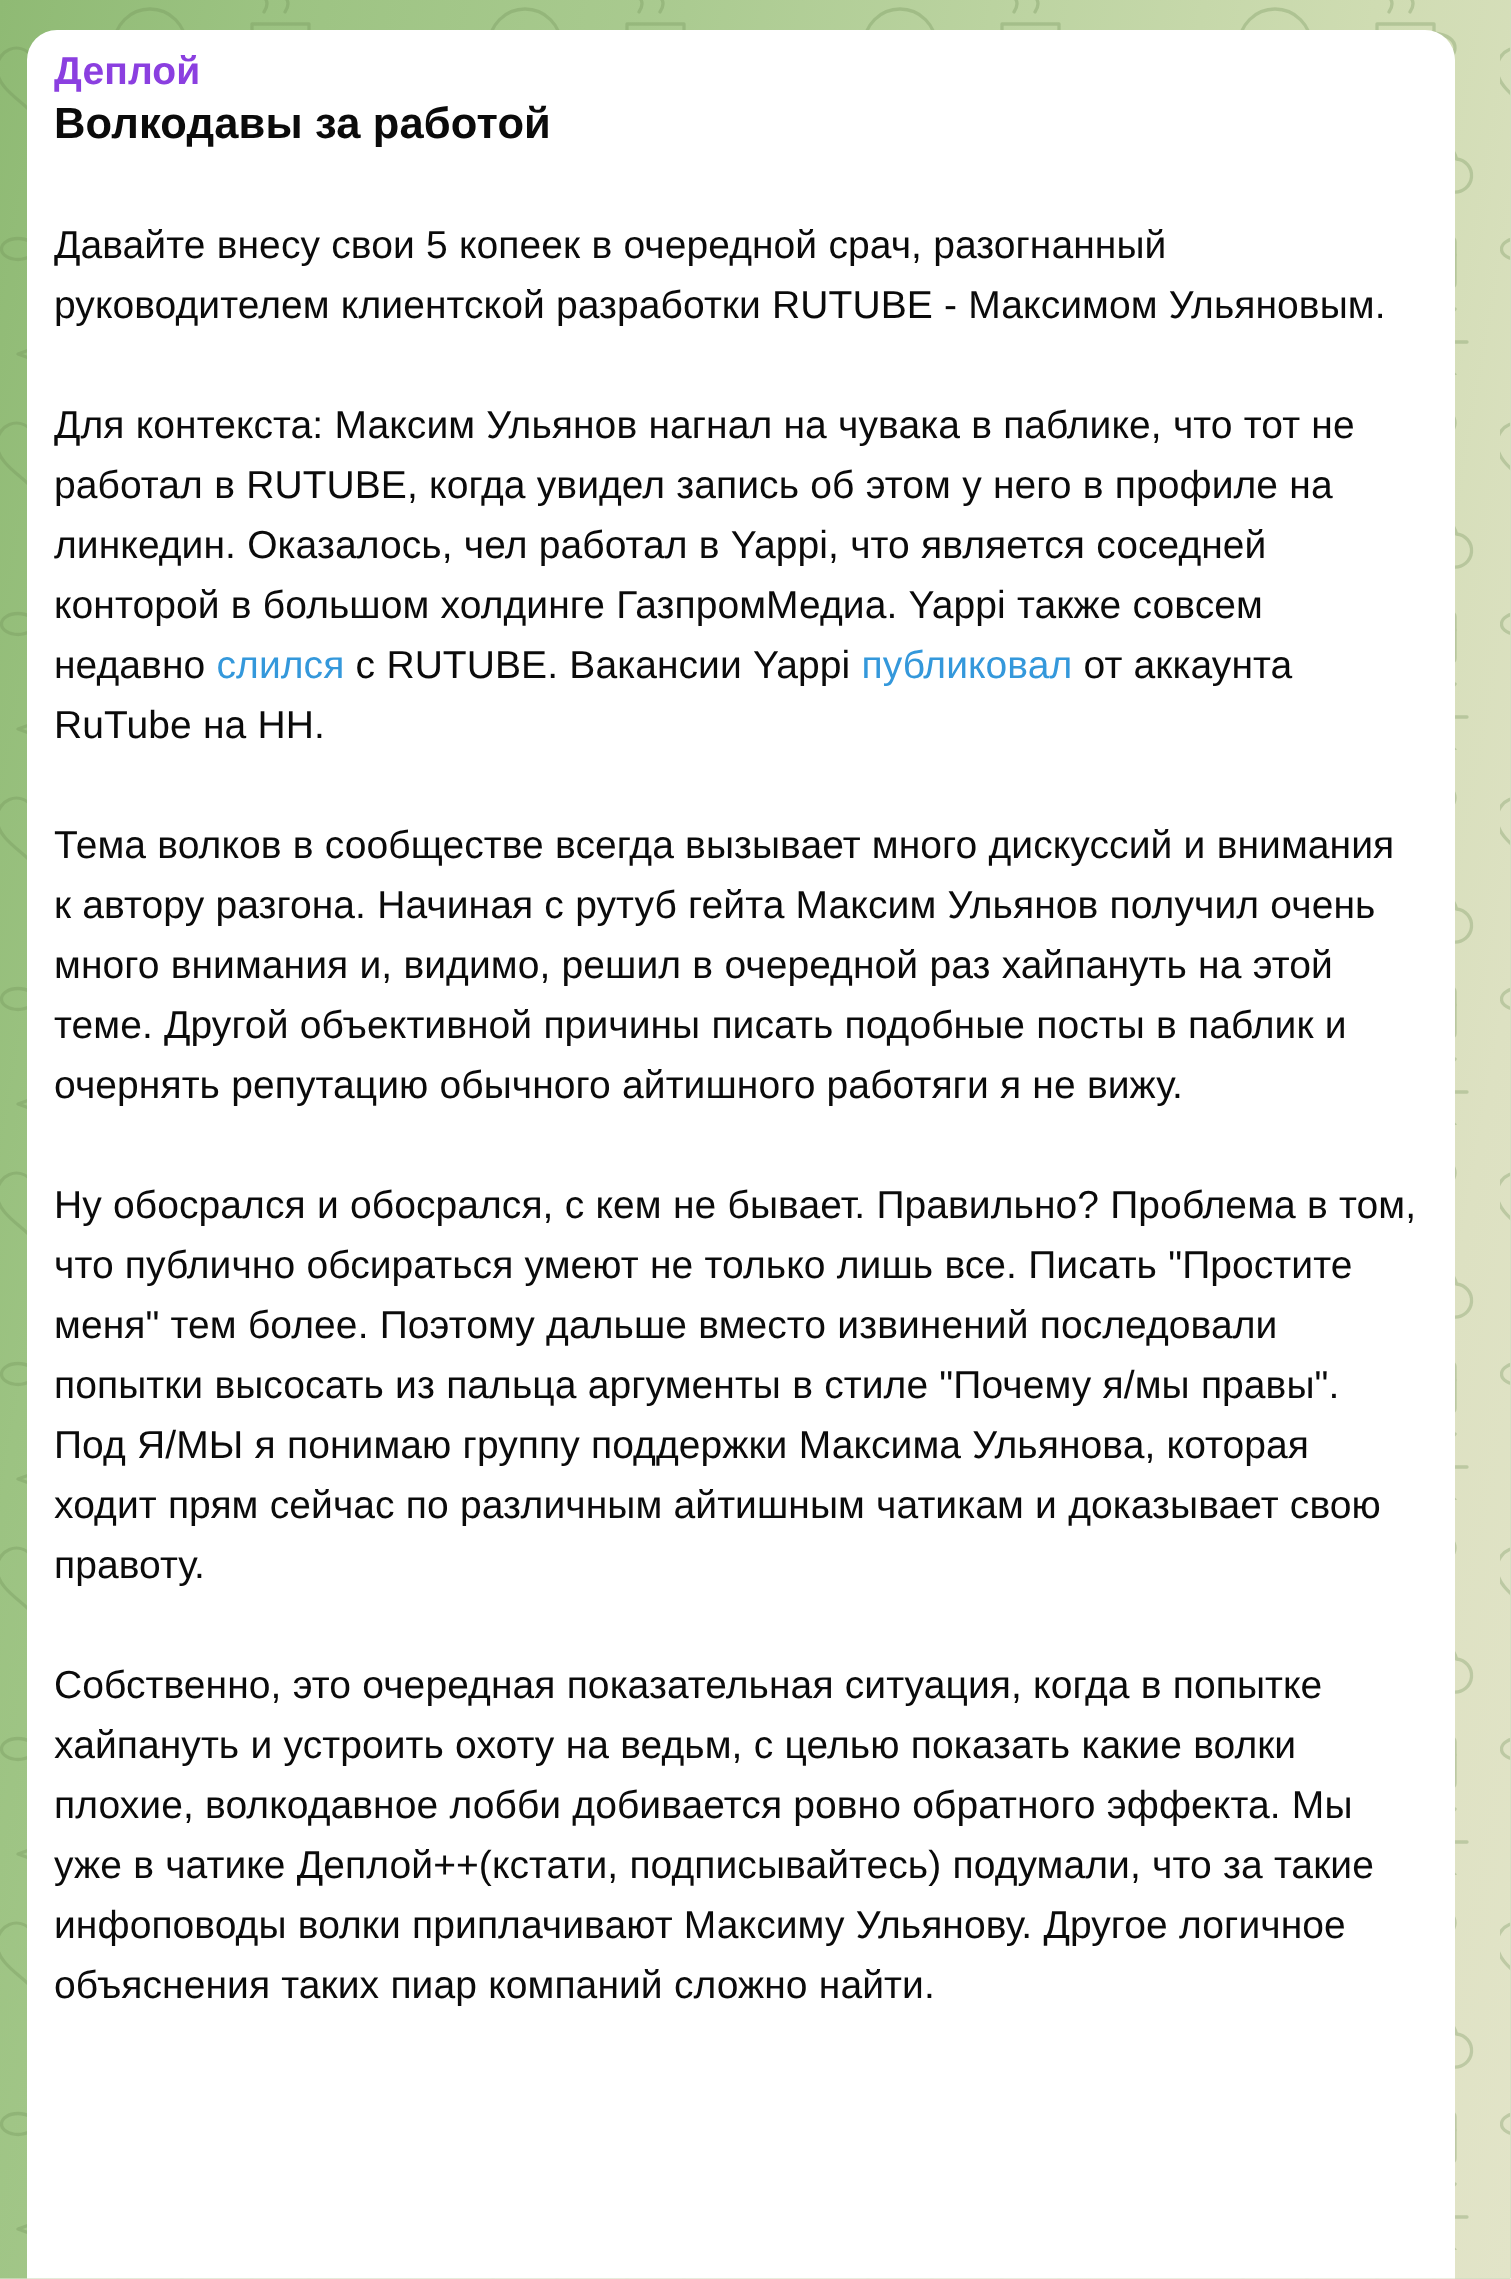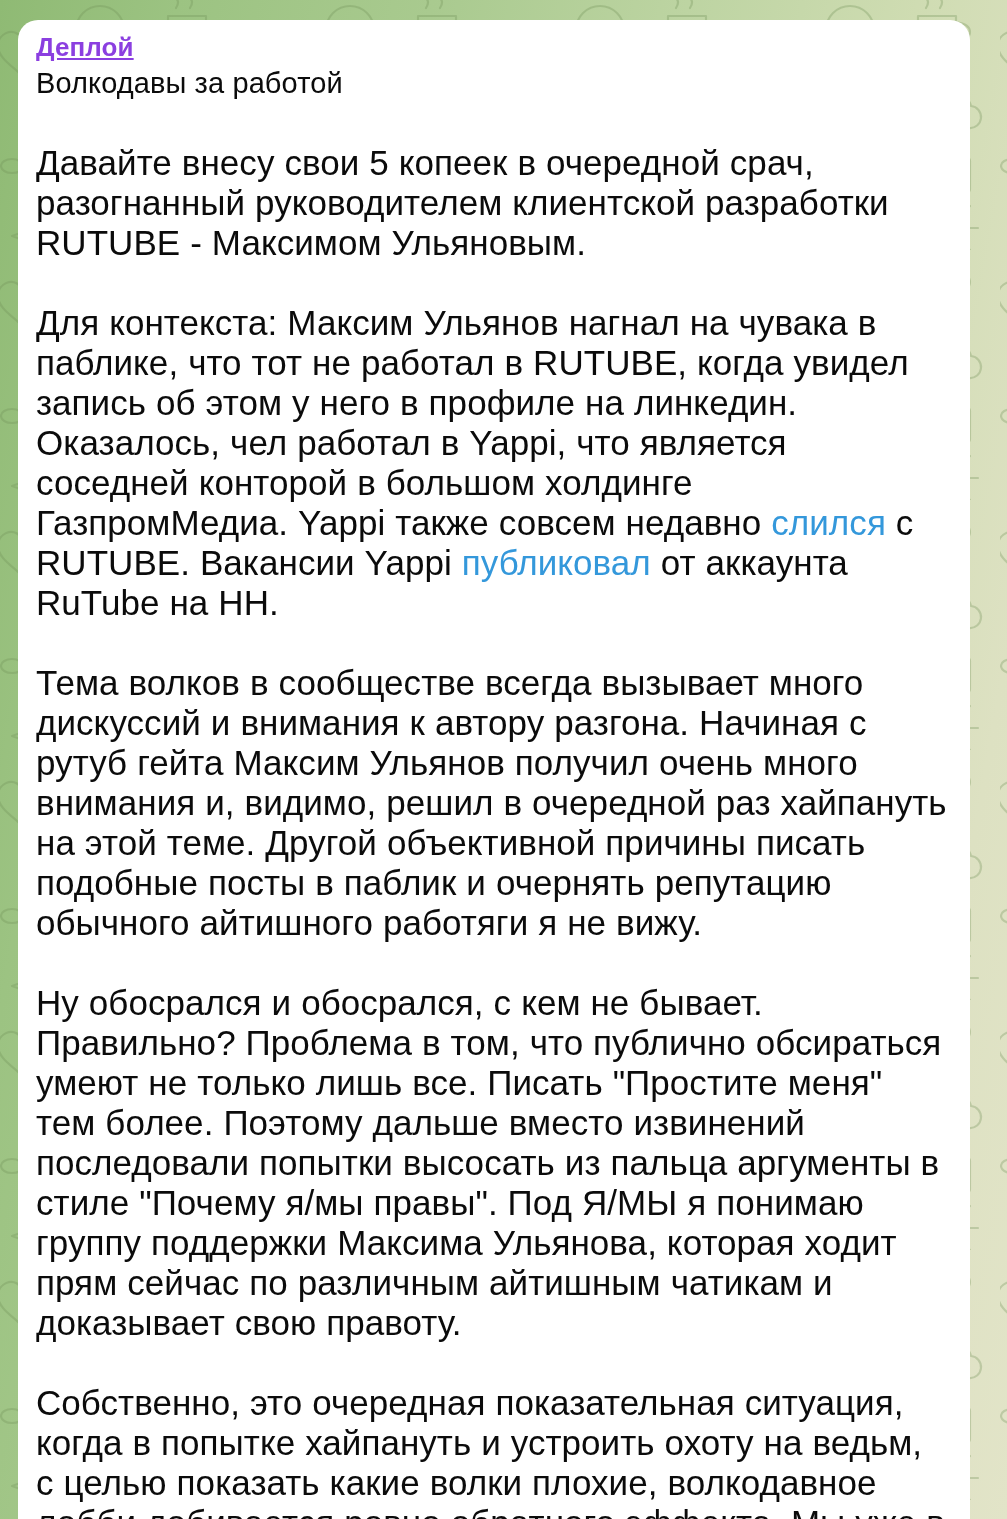--- a/index.html
+++ b/index.html
@@ -49,35 +49,34 @@
     z-index: 5;
     padding: 13px 22px 20px 18px;
   }
 
   #channel-name {
     color: #8b3fe0;
     font-size: 26px;
     font-weight: 700;
     line-height: 1.15;
     letter-spacing: 0.1px;
-    text-decoration: underline;
   }
 
   #post-title {
     color: #0b0b0b;
     font-size: 29px;
-    font-weight: 400;
+    font-weight: 700;
     line-height: 1.3;
     margin-top: 2px;
     letter-spacing: 0.1px;
   }
 
   .message-paragraph {
     color: #0b0b0b;
-    font-size: 35px;
+    font-size: 26px;
     line-height: 40px;
     margin-top: 40px;
     letter-spacing: 0.05px;
     word-spacing: 0.2px;
   }
 
   .message-paragraph.italic {
   }
 
   .link {

